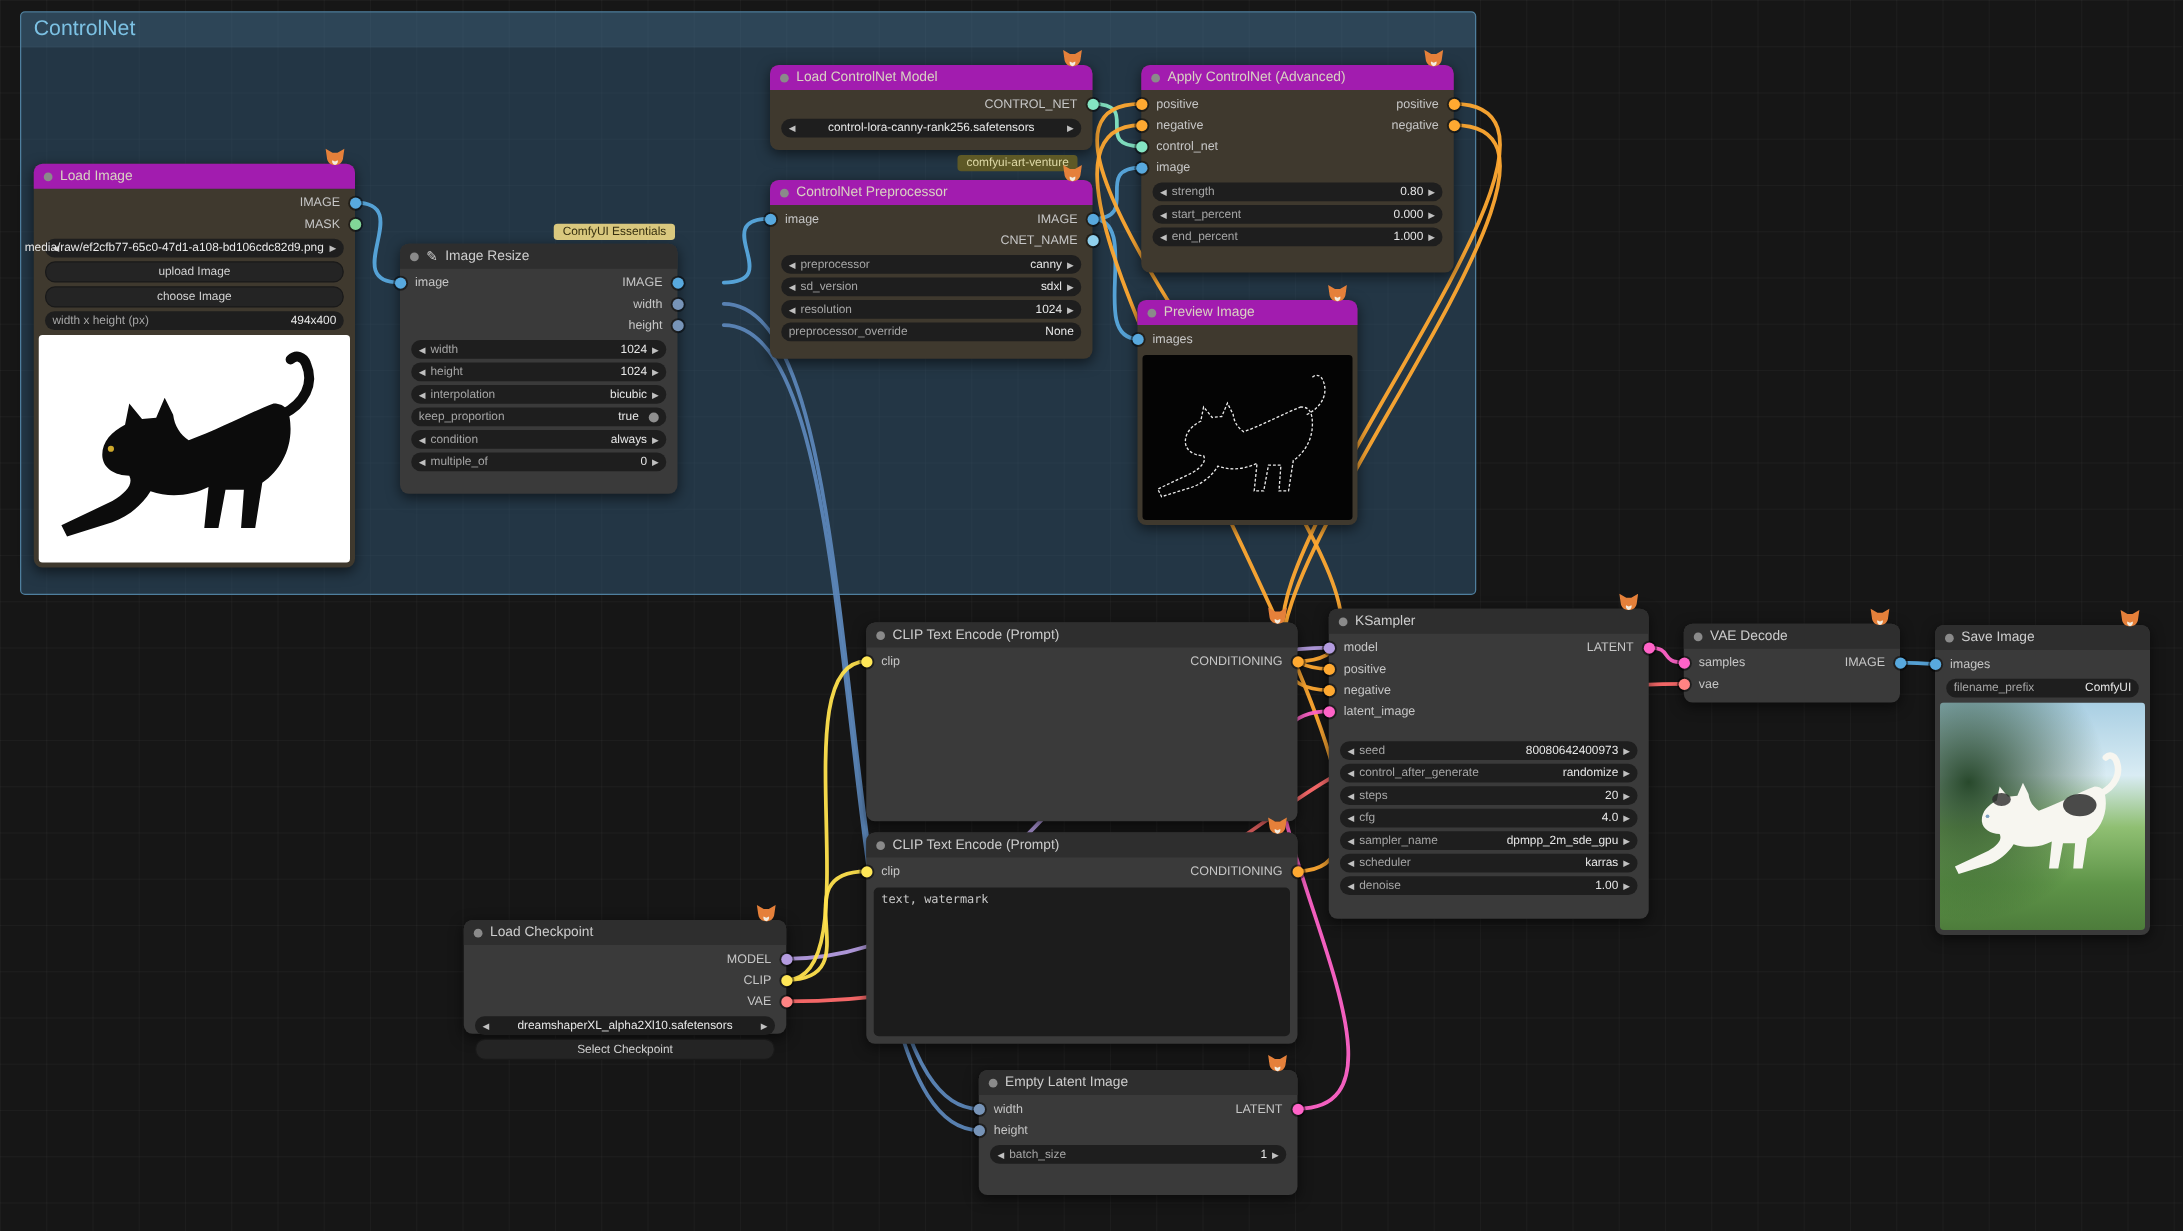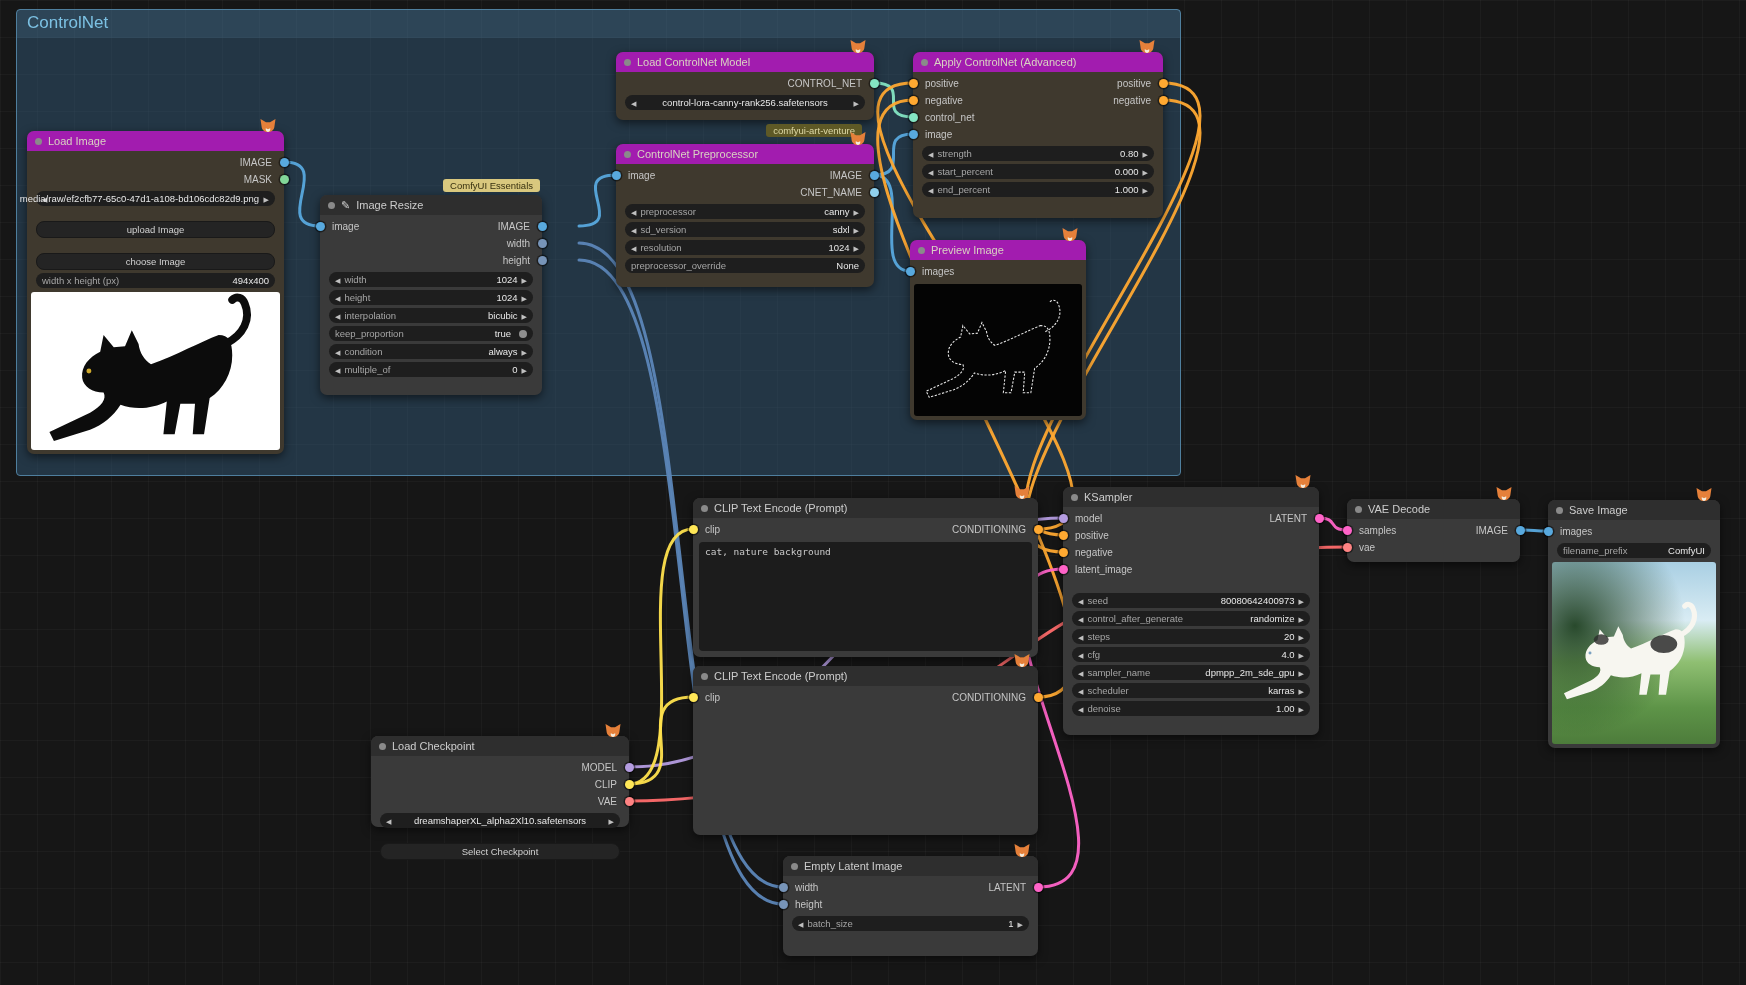--- a/index.html
+++ b/index.html
@@ -40,21 +40,21 @@
     display:flex;align-items:center;padding:0 6px;gap:4px;position:relative}
   .wrow.gap{margin-top:15px}
   .wlbl{color:#a6a6a6;font-size:9.5px;white-space:nowrap}
   .wval{margin-left:auto;color:#e8e8e8;font-size:9.5px;white-space:nowrap}
   .combo{justify-content:space-between}
   .combo .wval{flex:1;text-align:center;margin:0;overflow:visible}
   .file-val{position:absolute;right:16px;text-align:right;white-space:nowrap}
   .arr-l::before{content:"◀";font-size:7px;color:#c0c0c0}
   .arr-r::before{content:"▶";font-size:7px;color:#c0c0c0}
   .toggle{width:8px;height:8px;border-radius:50%;background:#8f8f8f;margin-left:4px;flex:0 0 8px}
-  .btn{height:15px;flex:0 0 15px;margin:15px 9px 0;background:#242424;border:1px solid #191919;
+  .btn{height:15px;flex:0 0 15px;margin:3px 9px 0;background:#242424;border:1px solid #191919;
     border-radius:8px;display:flex;align-items:center;justify-content:center;color:#d2d2d2;font-size:9.5px}
   .nimg{flex:1;margin:4px;border-radius:3px;overflow:hidden;position:relative}
   .nimg svg{position:absolute;inset:0;width:100%;height:100%}
   .nimg.white{background:#ffffff}
   .nimg.black{background:#040404}
   .nimg.photo{background:
      radial-gradient(circle at 14% 35%, rgba(22,56,24,.9), rgba(22,56,24,0) 60%),
      linear-gradient(180deg,#a9cfe3 0%,#d9ecf4 32%,#8fbf72 55%,#5e9448 80%,#4d7c3b 100%)}
   .prompt{flex:1;margin:4px 6px 6px;background:#1c1c1c;border-radius:4px;padding:4px 6px;
     font-family:"DejaVu Sans Mono",monospace;font-size:9.5px;color:#c9c9c9;white-space:pre-wrap;
@@ -330,38 +330,38 @@
     <div class="hdr">
       <span class="hdot"></span>
       <span>CLIP Text Encode (Prompt)</span>
     </div>
     <div class="srow first">
       <span class="pin in" style="--pc:#ffe757"></span>
       <span>clip</span>
       <span>CONDITIONING</span>
       <span class="pin out" style="--pc:#ffa931"></span>
     </div>
-    <div class="prompt">cat, nature background</div>
   </div>
 
   <div class="node" style="left:693px;top:666px;width:345px;height:169px">
     <span class="fox"><svg viewBox="0 0 18 15" width="18" height="15">
           <path d="M1.5 1 L7 4.2 L11 4.2 L16.5 1 L15.5 8 C15.2 12 12.5 14 9 14 C5.5 14 2.8 12 2.5 8 Z" fill="#e5803a"></path>
           <path d="M9 14 C7 13.4 6.4 11.6 6.8 10.2 L9 11.2 L11.2 10.2 C11.6 11.6 11 13.4 9 14 Z" fill="#f3ecdf"></path>
         </svg></span>
     <div class="hdr">
       <span class="hdot"></span>
       <span>CLIP Text Encode (Prompt)</span>
     </div>
     <div class="srow first">
       <span class="pin in" style="--pc:#ffe757"></span>
       <span>clip</span>
       <span>CONDITIONING</span>
       <span class="pin out" style="--pc:#ffa931"></span>
     </div>
+    <div class="prompt">text, watermark</div>
   </div>
 
   <div class="node" style="left:371px;top:736px;width:258px;height:91px">
     <span class="fox"><svg viewBox="0 0 18 15" width="18" height="15">
           <path d="M1.5 1 L7 4.2 L11 4.2 L16.5 1 L15.5 8 C15.2 12 12.5 14 9 14 C5.5 14 2.8 12 2.5 8 Z" fill="#e5803a"></path>
           <path d="M9 14 C7 13.4 6.4 11.6 6.8 10.2 L9 11.2 L11.2 10.2 C11.6 11.6 11 13.4 9 14 Z" fill="#f3ecdf"></path>
         </svg></span>
     <div class="hdr">
       <span class="hdot"></span>
       <span>Load Checkpoint</span>

